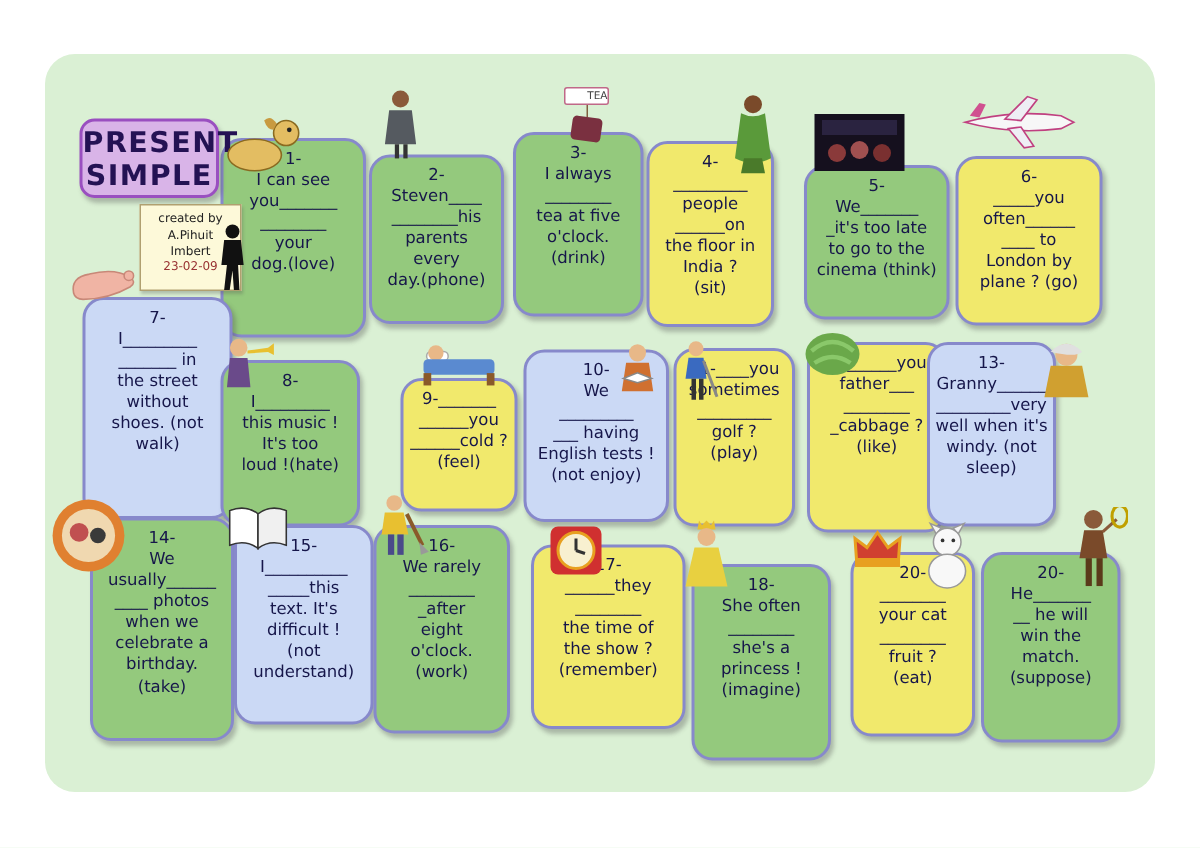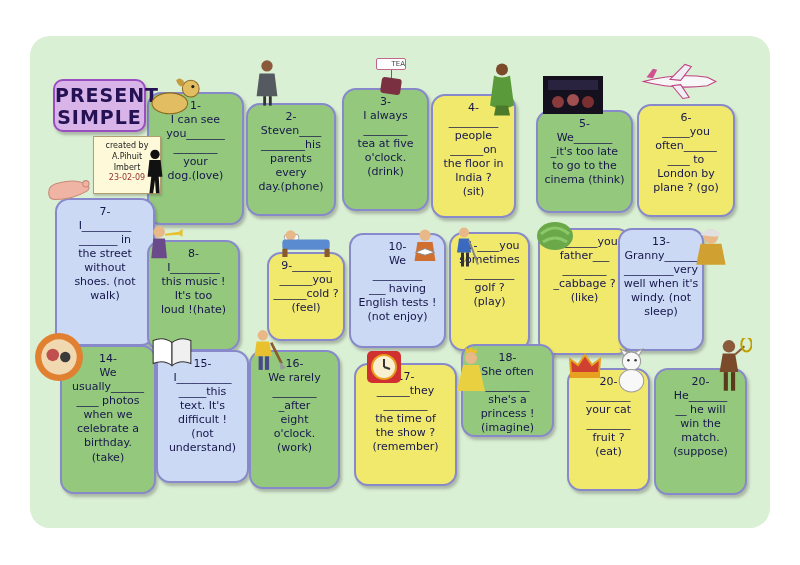--- a/index.html
+++ b/index.html
@@ -178,21 +178,21 @@
 (work)</div>
     </div>
   <div class="card yellow" style="left:354px;top:363px;width:103px;height:123px">
       <div class="card-text">17-
 ______they
 ________
 the time of
 the show ?
 (remember)</div>
     </div>
-  <div class="card green" style="left:461px;top:344px;width:93px;height:93px">
+  <div class="card green" style="left:461px;top:376px;width:93px;height:131px">
       <div class="card-text">18-
 She often
 ________
 she's a
 princess !
 (imagine)</div>
     </div>
   <div class="card yellow" style="left:567px;top:368px;width:83px;height:123px">
       <div class="card-text">20-
 ________

